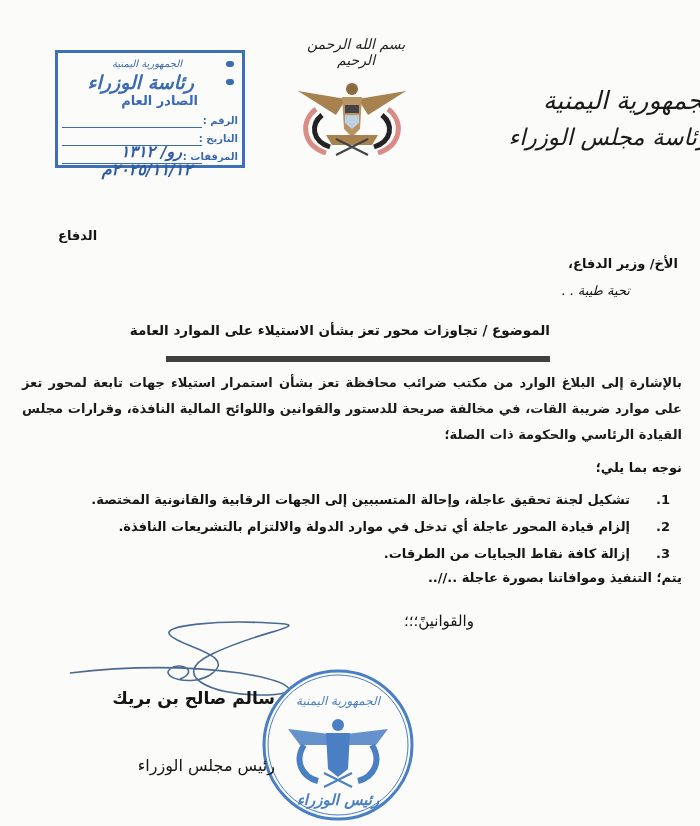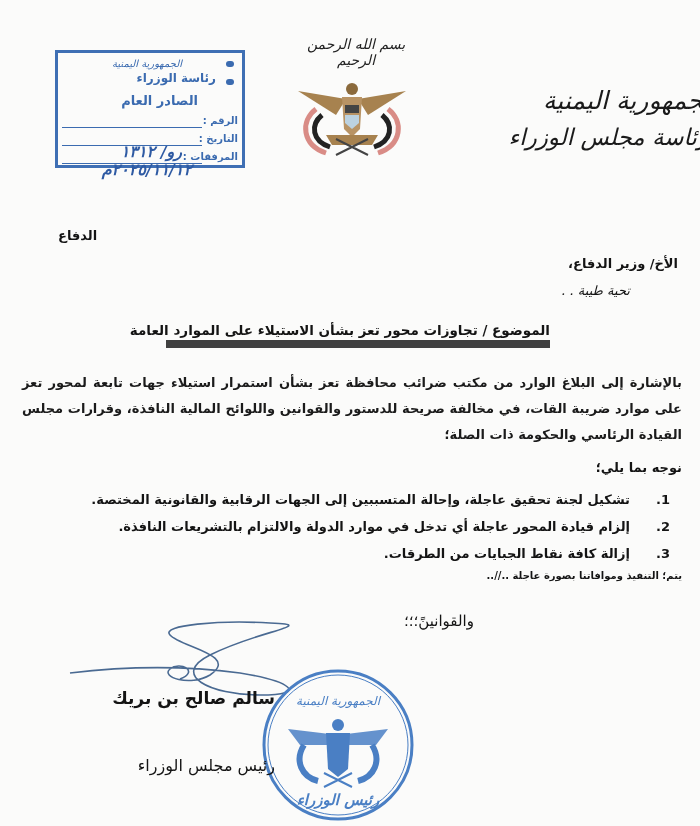--- a/index.html
+++ b/index.html
@@ -29,46 +29,46 @@
       font-style: italic; color: #222;
     }
     .emblem { left: 296px; top: 75px; width: 112px; height: 86px; }
     
     .stamp {
       left: 55px; top: 50px; width: 190px; height: 118px;
       border: 3px solid #3f6fb4; box-sizing: border-box;
       color: #3b6bb0; direction: rtl;
     }
     .stamp .s1 { position:absolute; right: 60px; top: 5px; font-size: 10px; font-style: italic; }
-    .stamp .s2 { position:absolute; right: 26px; top: 18px; font-size: 12px; font-weight: bold; letter-spacing: 1px; }
+    .stamp .s2 { position:absolute; right: 48px; top: 18px; font-size: 19px; font-weight: bold; letter-spacing: 1px; font-style: italic; }
     .stamp .s3 { position:absolute; right: 44px; top: 40px; font-size: 13px; font-weight: bold; letter-spacing: 1px; }
     .stamp .lbl { position:absolute; right: 4px; font-size: 10px; font-weight: bold; }
     .stamp .line { position:absolute; right: 40px; width: 140px; border-bottom: 1px solid #3b6bb0; }
     .stamp .hw { position:absolute; font-family: "DejaVu Serif", serif; font-style: italic; font-size: 16px; color: #2e5aa3; font-weight: bold; white-space: nowrap; margin-top: 31px; }
     .stamp .ico { position:absolute; right: 8px; width: 8px; height: 6px; background: #3b6bb0; border-radius: 3px; }
 
     
     .rtl { direction: rtl; text-align: right; }
     .addr { right: 22px; top: 228px; font-size: 13px; font-weight: bold; margin-top: 28px; }
     .honor { left: 58px; top: 228px; font-size: 13px; font-weight: bold; }
     .greet { right: 70px; top: 283px; font-size: 13px; font-family: "DejaVu Serif", serif; font-style: italic; }
     .subject {
       left: 166px; top: 322px; width: 384px; font-size: 13.5px; font-weight: bold;
-      text-align: center; direction: rtl; border-bottom: 8px solid #404040; padding-bottom: 2px;
+      text-align: center; direction: rtl; border-bottom: 6px solid #404040; padding-bottom: 18px;
       white-space: nowrap;
     }
     .para {
       right: 18px; top: 370px; width: 660px; font-size: 13px; font-weight: bold;
       line-height: 26px; text-align: justify; text-align-last: right; direction: rtl; color: #1b1b1b;
     }
     .directive { right: 18px; top: 460px; font-size: 13px; font-weight: bold; }
     .list { right: 20px; top: 486px; width: 640px; direction: rtl; }
     .list .item { display: flex; direction: rtl; height: 27px; align-items: center; font-size: 13px; font-weight: bold; }
     .list .num { width: 40px; text-align: right; padding-right: 10px; }
-    .closing { right: 18px; top: 570px; font-size: 10px; font-weight: bold; }
+    .closing { right: 18px; top: 570px; font-size: 13px; font-weight: bold; }
     .thanks { left: 404px; top: 612px; font-size: 15px; font-family: "DejaVu Serif", serif; direction: rtl; }
     .signame { left: 60px; top: 688px; width: 215px; font-size: 17px; font-weight: bold; text-align: right; direction: rtl; letter-spacing: 2px; }
     .sigtitle { left: 60px; top: 756px; width: 215px; font-size: 16px; font-weight: normal; text-align: right; direction: rtl; letter-spacing: 1px; }
     .seal { left: 258px; top: 665px; width: 160px; height: 160px; }
     .signature { left: 60px; top: 615px; width: 240px; height: 85px; }
   </style>
 </head>
 <body>
 
 <div class="abs lh-line1">الجمهورية اليمنية</div>

